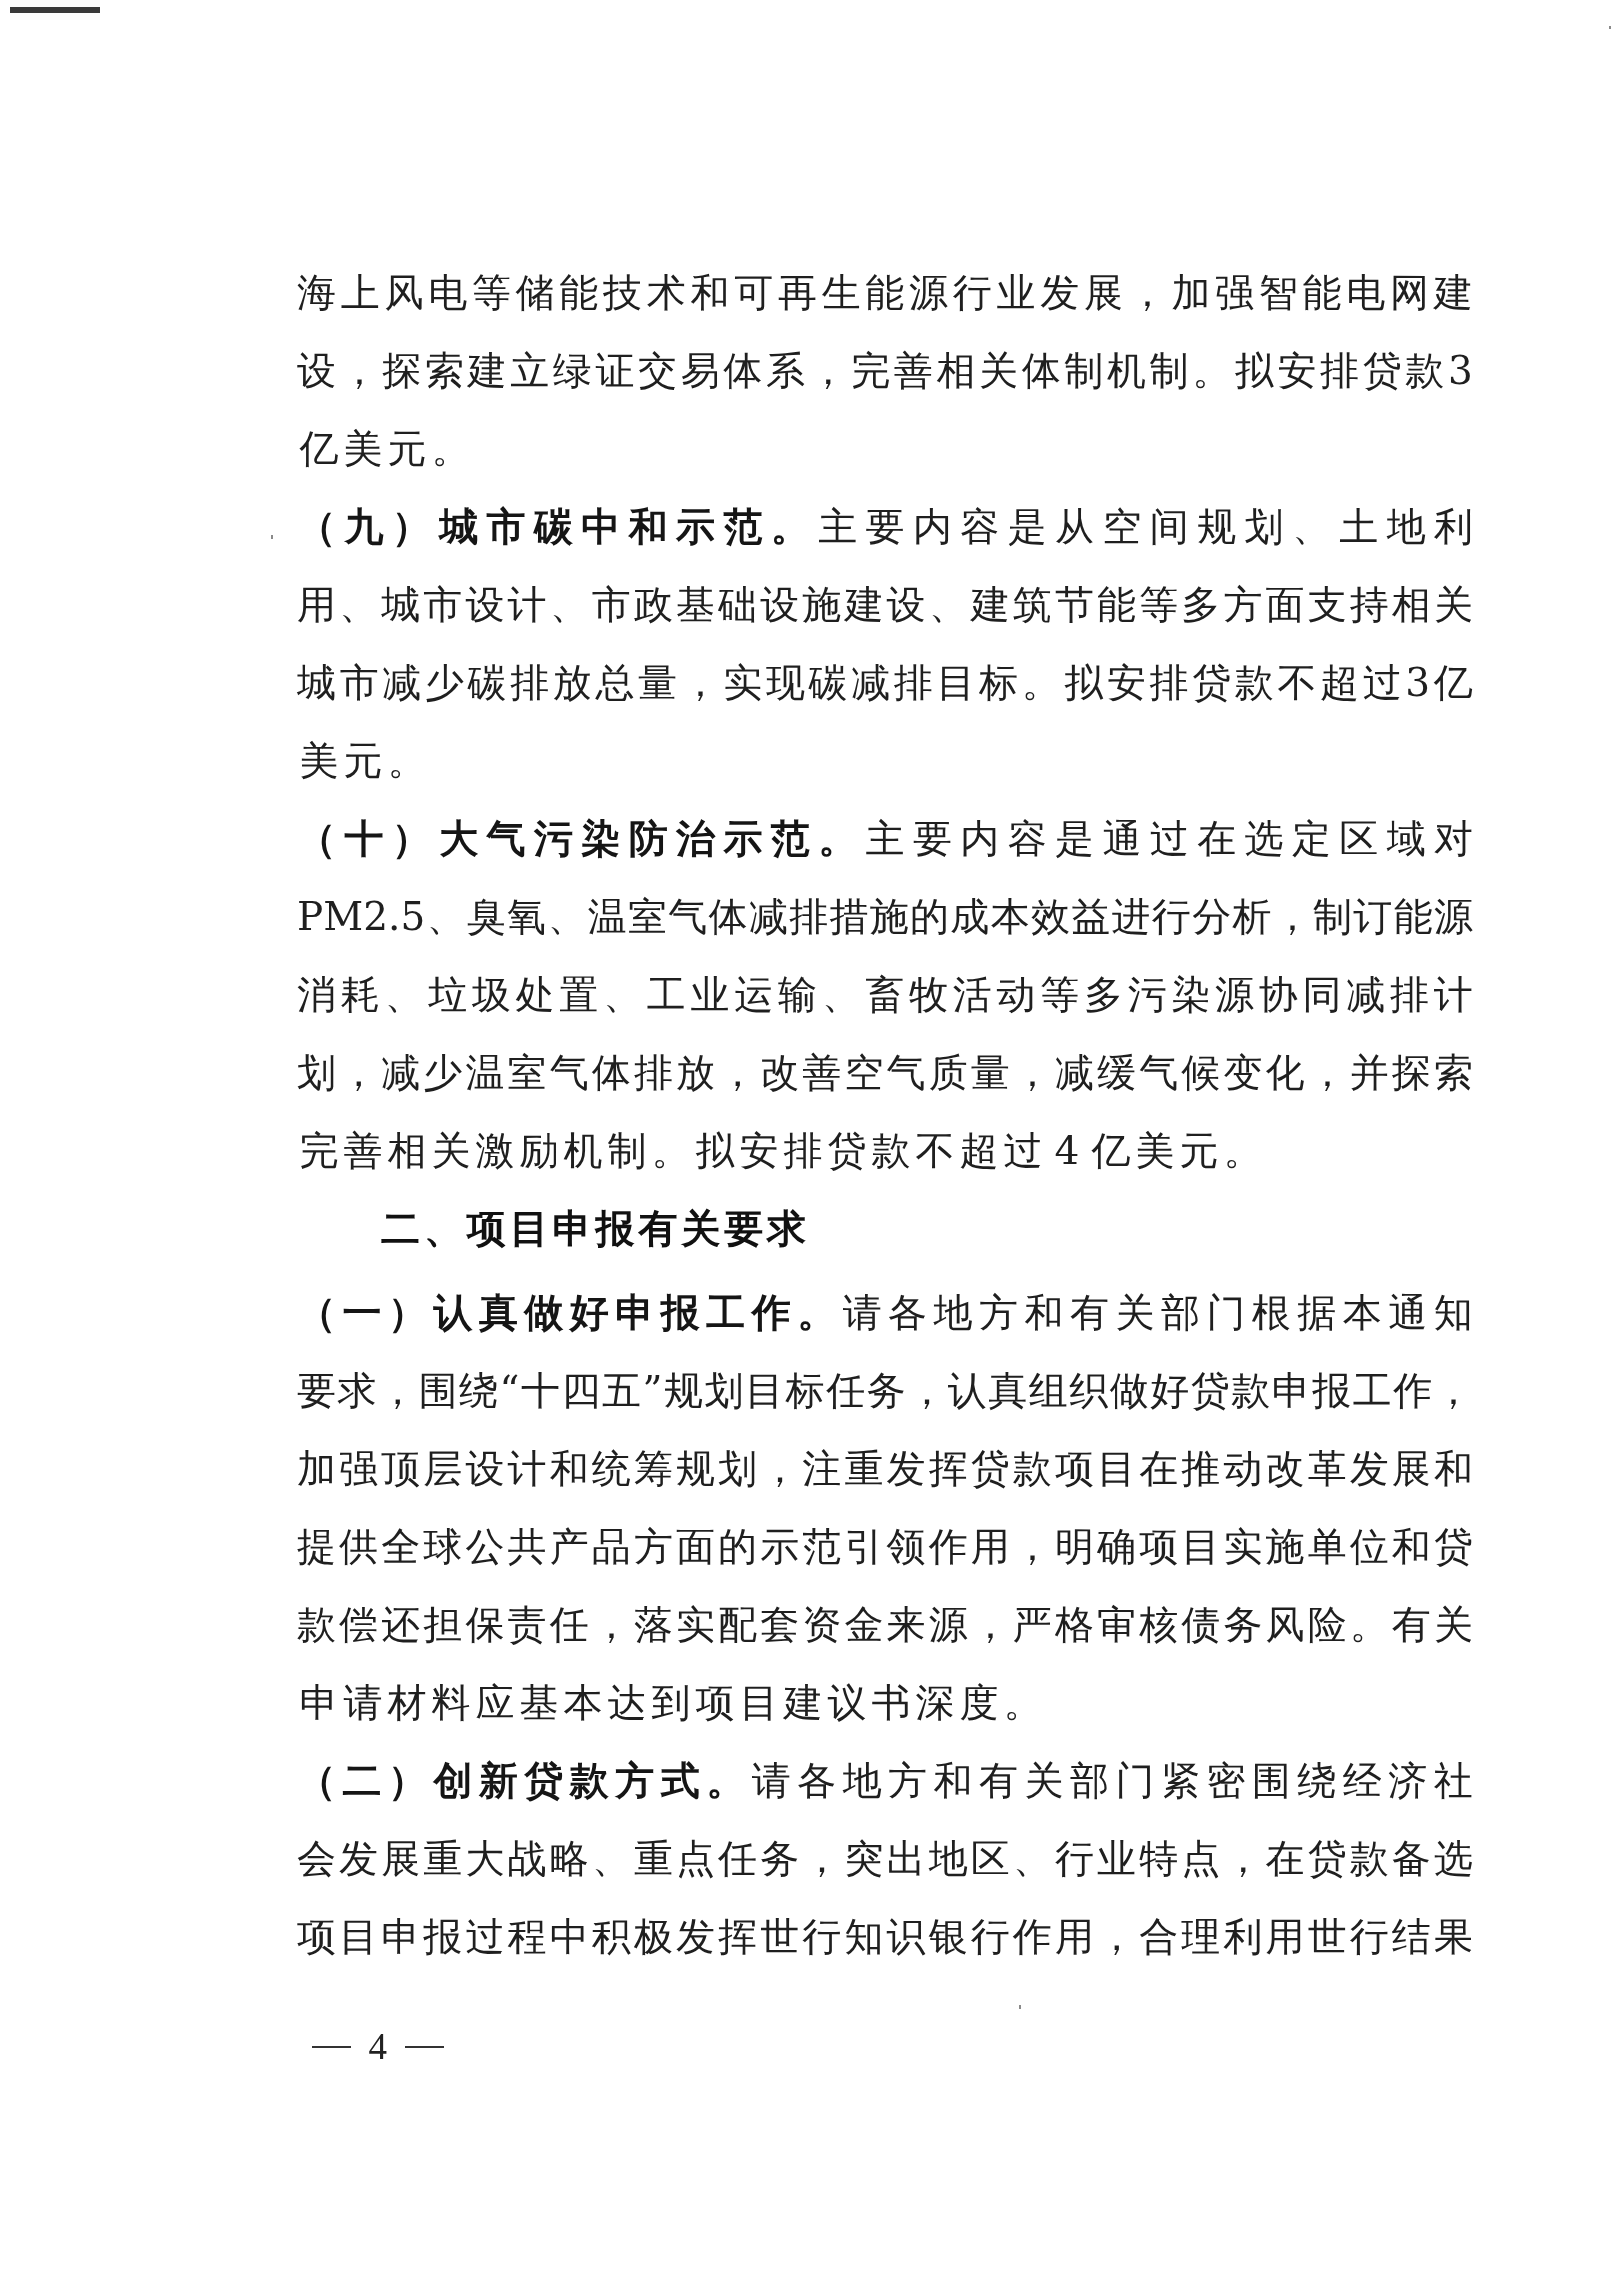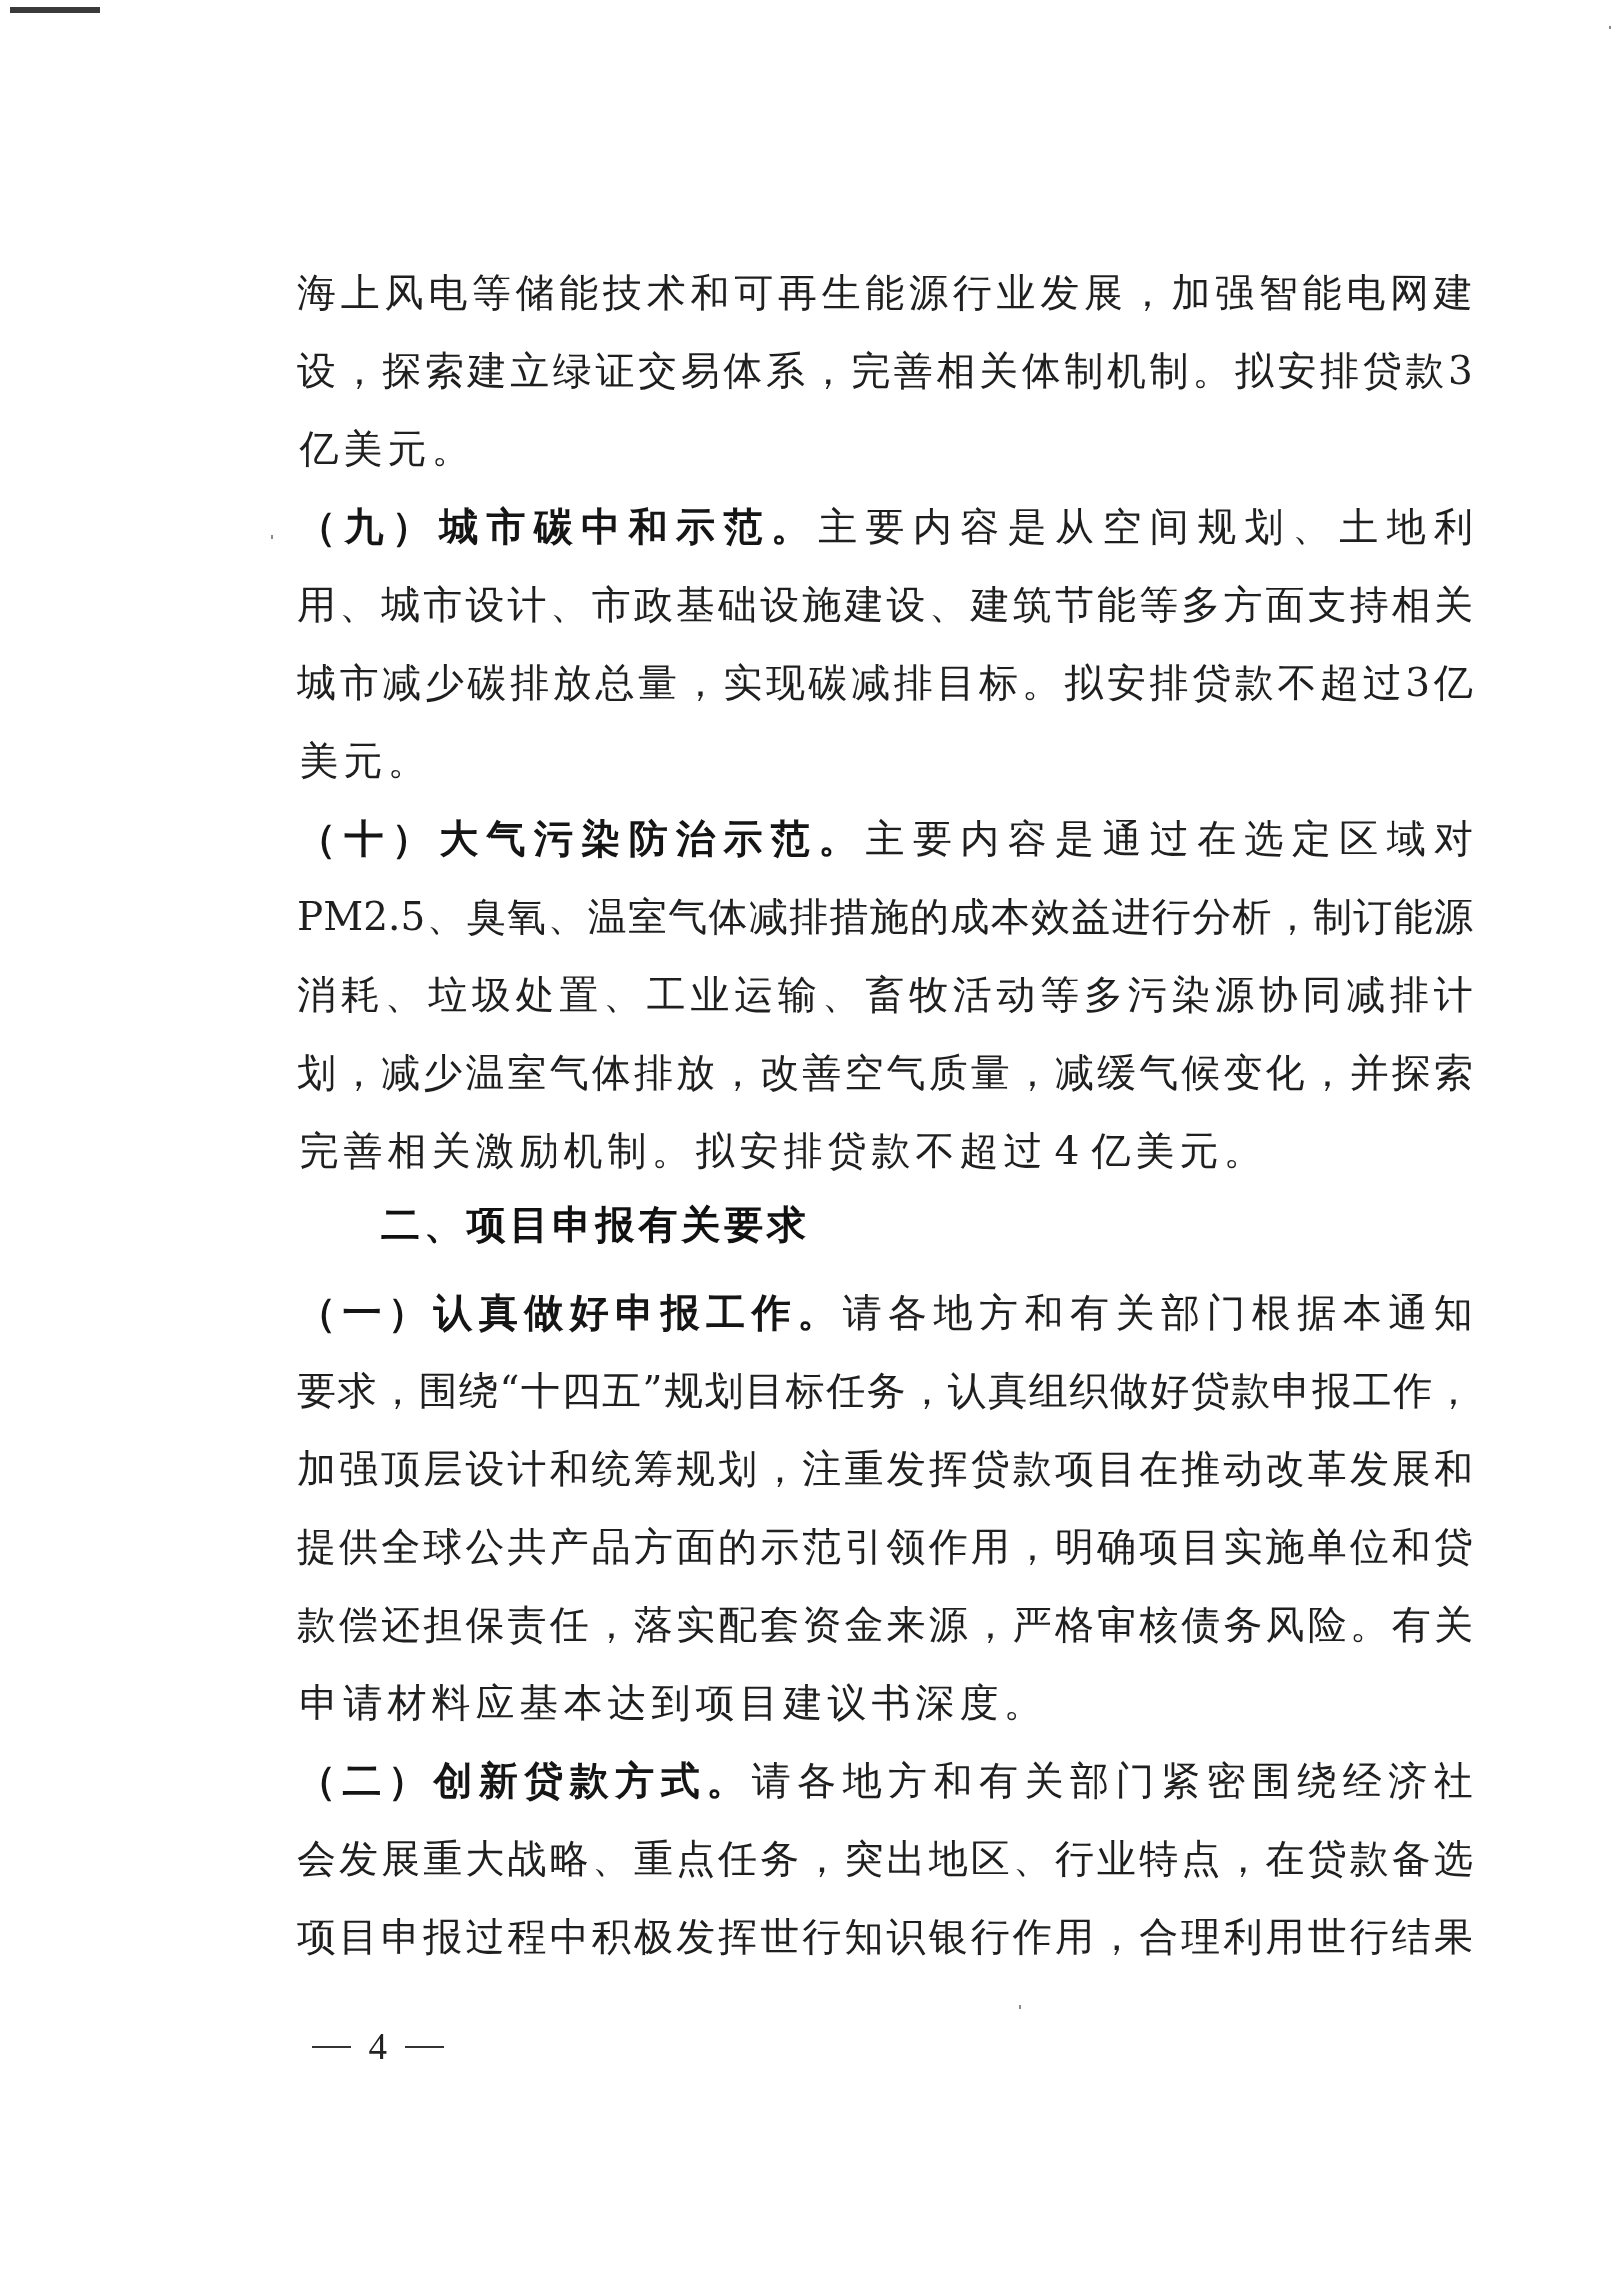--- a/index.html
+++ b/index.html
@@ -20,21 +20,21 @@
     height: 78px; line-height: 55px; font-size: 39px;
     display: flex; justify-content: space-between; align-items: flex-start;
     white-space: nowrap; letter-spacing: 0;
   }
   .line .ch { display: inline-block; text-align: center; }
   .line.last { justify-content: flex-start; }
   .line.last .ch { width: 44px; }
   .lead { font-weight: bold; color: #151515; }
   .heading-line {
     height: 84px; line-height: 55px; font-size: 39px;
-    font-family: Liberation Mono, monospace; font-weight: bold;
+    font-family: Liberation Sans, sans-serif; font-weight: bold;
     color: #111; padding-left: 84px; letter-spacing: 3.9px;
   }
   .page-number {
     position: absolute; left: 312px; top: 2025px; height: 43px;
     font-size: 37px; line-height: 43px; color: #222;
     font-family: "Liberation Serif", serif;
     display: flex; align-items: center; gap: 17.6px;
   }
   .page-number .dash { display: inline-block; width: 39px; height: 2px; background: #333; }
 </style>

